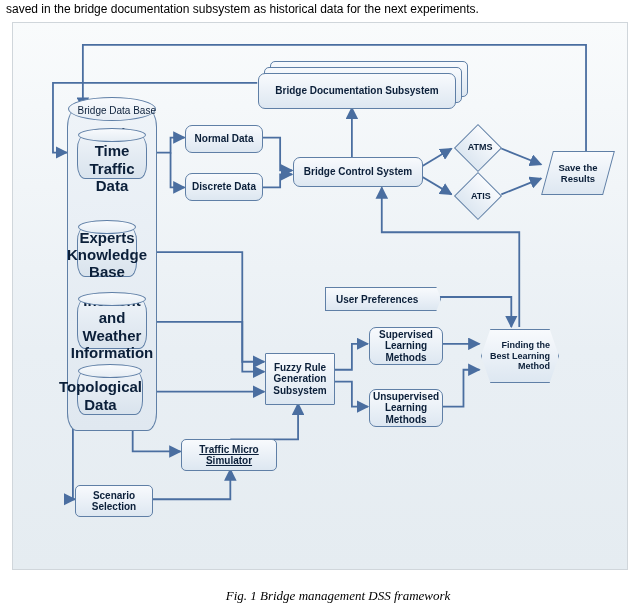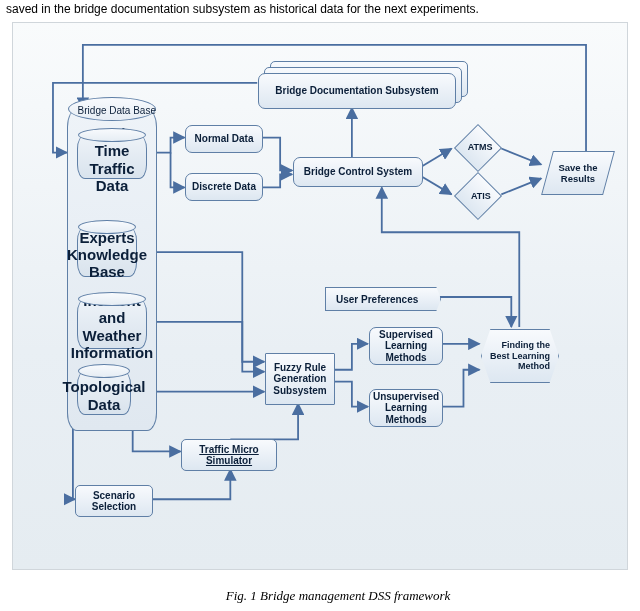--- a/index.html
+++ b/index.html
@@ -240,21 +240,21 @@
       <span>Real-Time Traffic Data</span>
   </div>
   <div class="disk" style="left:64px; top:204px; width:60px; height:50px;">
     <div class="lid"></div>
       <span>Experts Knowledge Base</span>
   </div>
   <div class="disk" style="left:64px; top:276px; width:70px; height:50px;align-items:center;">
     <div class="lid"></div>
       <span>Incident and Weather Information</span>
   </div>
-  <div class="disk" style="left:64px; top:348px; width:54px; height:44px;">
+  <div class="disk" style="left:64px; top:348px; width:66px; height:44px;justify-content:flex-end;">
     <div class="lid"></div>
       <span>Topological Data</span>
   </div>
 
   <div class="box" style="left:172px; top:102px; width:78px; height:28px;">Normal Data</div>
   <div class="box" style="left:172px; top:150px; width:78px; height:28px;">Discrete Data</div>
 
   <div class="stack-card" style="left:257px; top:38px; width:198px; height:36px;"></div>
   <div class="stack-card" style="left:251px; top:44px; width:198px; height:36px;"></div>
   <div class="box" style="left:245px; top:50px; width:198px; height:36px;">Bridge Documentation Subsystem</div>

